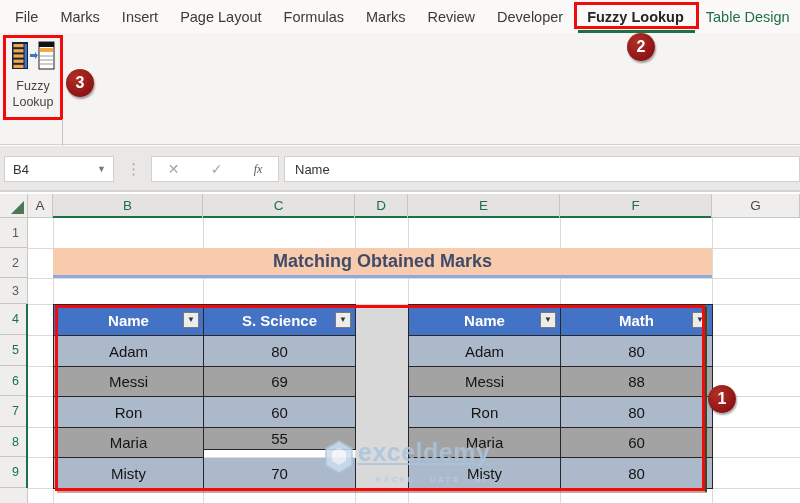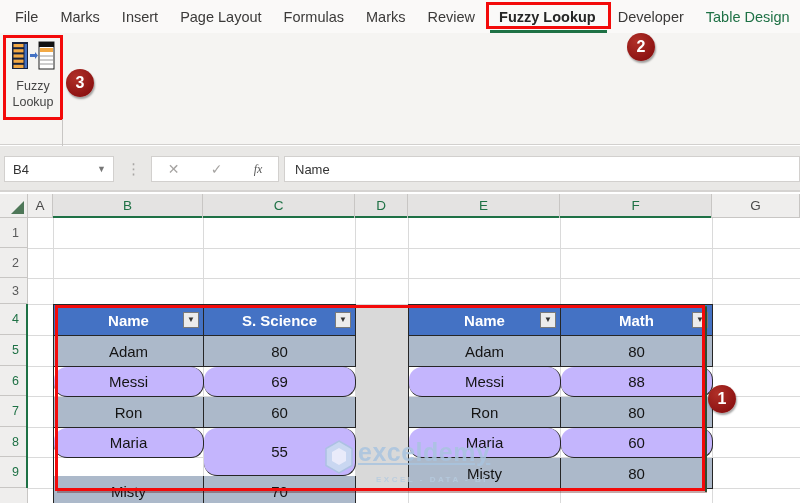--- a/index.html
+++ b/index.html
@@ -80,21 +80,21 @@
               font-size:18px; font-weight:700; color:#3E4C69; }
 
   .xtable { position:absolute; top:86px; z-index:1; border-top:1px solid #262626;
             border-left:1px solid #262626; }
   .xrow { display:flex; }
   .xcell { border-right:1px solid #262626; border-bottom:1px solid #262626;
            display:flex; align-items:center; justify-content:center;
            font-size:15px; color:#141414; position:relative; }
   .xcell.hdr { background:#4472C4; color:#FFFFFF; font-weight:700; }
   .bandA { background:#ACB9CA; }
-  .bandB { background:#c4b5fd;border-radius:13px; }
+  .bandB { background:#a3a3a3; }
   .filterbtn { position:absolute; right:4px; top:50%; margin-top:-8px; width:16px;
                height:16px; background:#ECECEC; border:1px solid #7A7A7A;
                display:flex; align-items:center; justify-content:center; }
   .filterbtn span { font-size:8px; color:#333; line-height:1; }
   .grayblock { position:absolute; left:355px; top:86px; width:53px; height:184px;
                background:#D9D9D9; z-index:1; }
 
   
   .watermark { position:absolute; left:324px; top:222px; z-index:4; display:flex;
                align-items:flex-start; opacity:0.85; pointer-events:none; }
@@ -124,26 +124,26 @@
 <div class="app">
 
   <div class="tabbar">
     <div class="tab file">File</div>
     <div class="tab">Marks</div>
     <div class="tab">Insert</div>
     <div class="tab">Page Layout</div>
     <div class="tab">Formulas</div>
     <div class="tab">Marks</div>
     <div class="tab">Review</div>
+    <div class="tab">Developer</div>
     <div class="tab fuzzy">
       <span>Fuzzy Lookup</span>
       <span class="redframe"></span>
       <span class="greenline"></span>
     </div>
-    <div class="tab">Developer</div>
     <div class="tab tdesign">Table Design</div>
   </div>
 
   <div class="ribbon">
     <div class="fuzzy-btn">
       <svg width="44" height="31" viewBox="0 0 44 31">
         <rect x="1" y="1" width="16" height="27" fill="#16213E"></rect>
         <rect x="2.5" y="3" width="10" height="3.2" fill="#F2A945"></rect>
         <rect x="2.5" y="8.2" width="10" height="3.2" fill="#F2A945"></rect>
         <rect x="2.5" y="13.4" width="10" height="3.2" fill="#F2A945"></rect>
@@ -218,20 +218,23 @@
       <div class="rhead" style="top:60px; height:26px;">3</div>
       <div class="rhead sel" style="top:86px; height:31px;">4</div>
       <div class="rhead sel" style="top:117px; height:31px;">5</div>
       <div class="rhead sel" style="top:148px; height:30px;">6</div>
       <div class="rhead sel" style="top:178px; height:31px;">7</div>
       <div class="rhead sel" style="top:209px; height:30px;">8</div>
       <div class="rhead sel" style="top:239px; height:31px;">9</div>
     </div>
     <div class="rh-greenbar"></div>
 
+    <div class="titlebar">
+      <span>Matching Obtained Marks</span>
+    </div>
 
     <div class="grayblock"></div>
 
     <div class="xtable" style="left:53px;">
       <div class="xrow">
         <div class="xcell hdr" style="width:150px; height:31px;">
           <span>Name</span>
           <span class="filterbtn">
               <span>▼</span>
             </span>
@@ -250,21 +253,21 @@
       <div class="xrow">
         <div class="xcell bandB" style="width:150px; height:30px;">Messi</div>
         <div class="xcell bandB" style="width:152px; height:30px;">69</div>
       </div>
       <div class="xrow">
         <div class="xcell bandA" style="width:150px; height:31px;">Ron</div>
         <div class="xcell bandA" style="width:152px; height:31px;">60</div>
       </div>
       <div class="xrow">
         <div class="xcell bandB" style="width:150px; height:30px;">Maria</div>
-        <div class="xcell bandB" style="width:152px; height:48px;">55</div>
+        <div class="xcell bandB" style="width:152px; height:22px;">55</div>
       </div>
       <div class="xrow">
         <div class="xcell bandA" style="width:150px; height:31px;">Misty</div>
         <div class="xcell bandA" style="width:152px; height:31px;">70</div>
       </div>
     </div>
 
     <div class="xtable" style="left:408px;">
       <div class="xrow">
         <div class="xcell hdr" style="width:152px; height:31px;">

